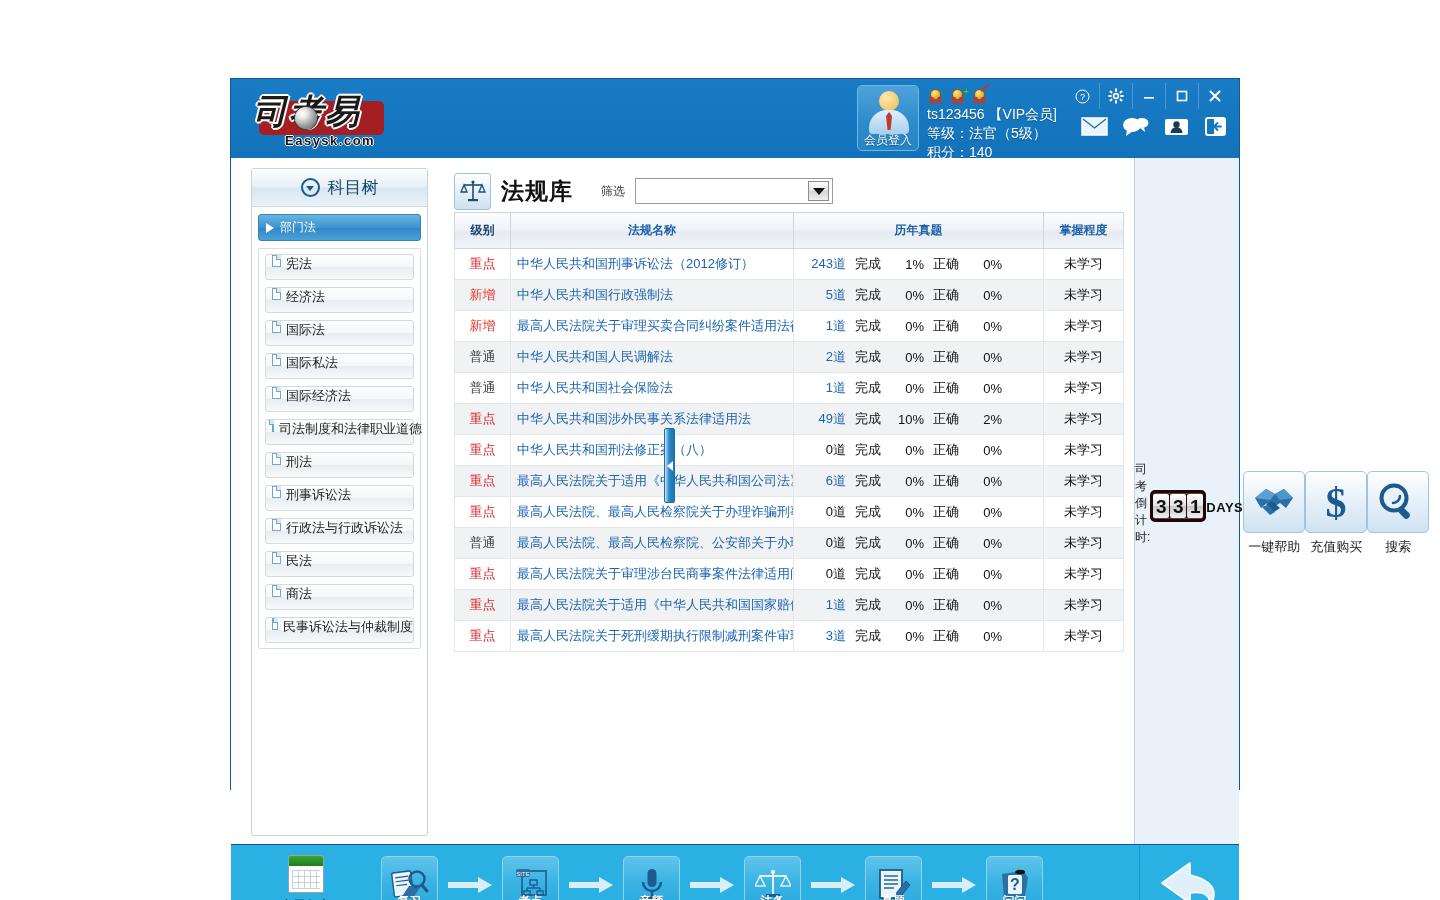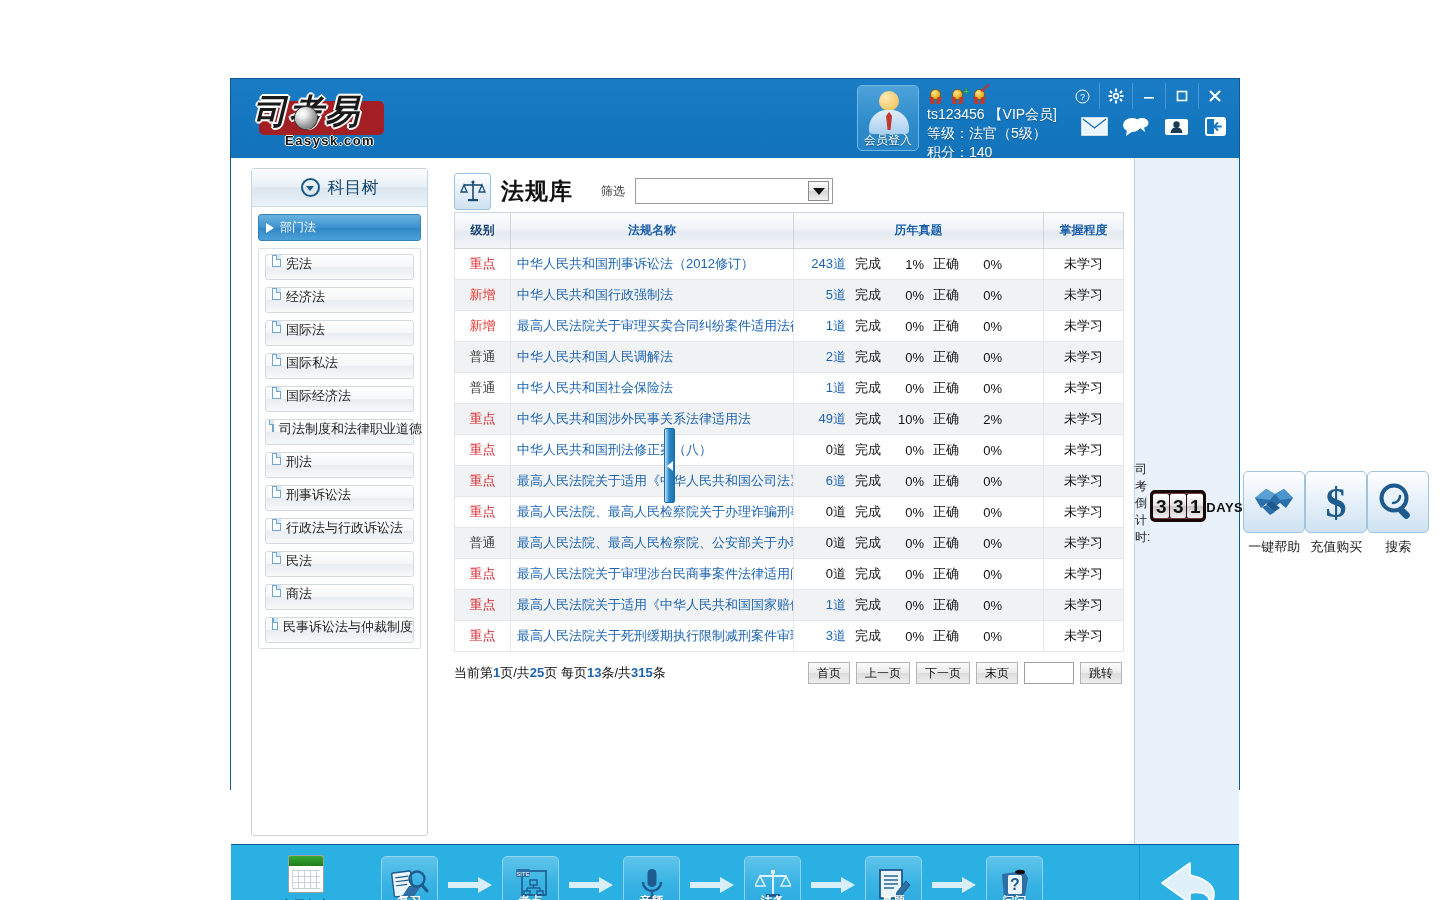--- a/index.html
+++ b/index.html
@@ -840,33 +840,20 @@
                   <span class="pct">0%</span>
                   <span class="lbl">正确</span>
                   <span class="pct">0%</span>
                 </div>
               </td>
               <td class="col-grade grade-cell">未学习</td>
             </tr>
           </tbody>
       </table>
 
-      <div id="pagination">
-        <div id="page-info">
-          <span>当前第</span><b>1</b><span>页/共</span><b>25</b><span>页 每页</span><b>13</b><span>条/共</span><b>315</b><span>条</span>
-        </div>
-        <div id="page-controls">
-          <div class="page-btn">首页</div>
-          <div class="page-btn">上一页</div>
-          <div class="page-btn">下一页</div>
-          <div class="page-btn">末页</div>
-          <input id="page-jump-input" type="text" value="" style="">
-          <div class="page-btn">跳转</div>
-        </div>
-      </div>
     </div>
 
     <div id="right-panel">
       <div id="countdown-label">司考倒计时:</div>
       <div id="countdown-box">
         <span class="cd-digit">3</span>
         <span class="cd-digit">3</span>
         <span class="cd-digit">1</span>
       </div>
       <div id="countdown-days">DAYS</div>

